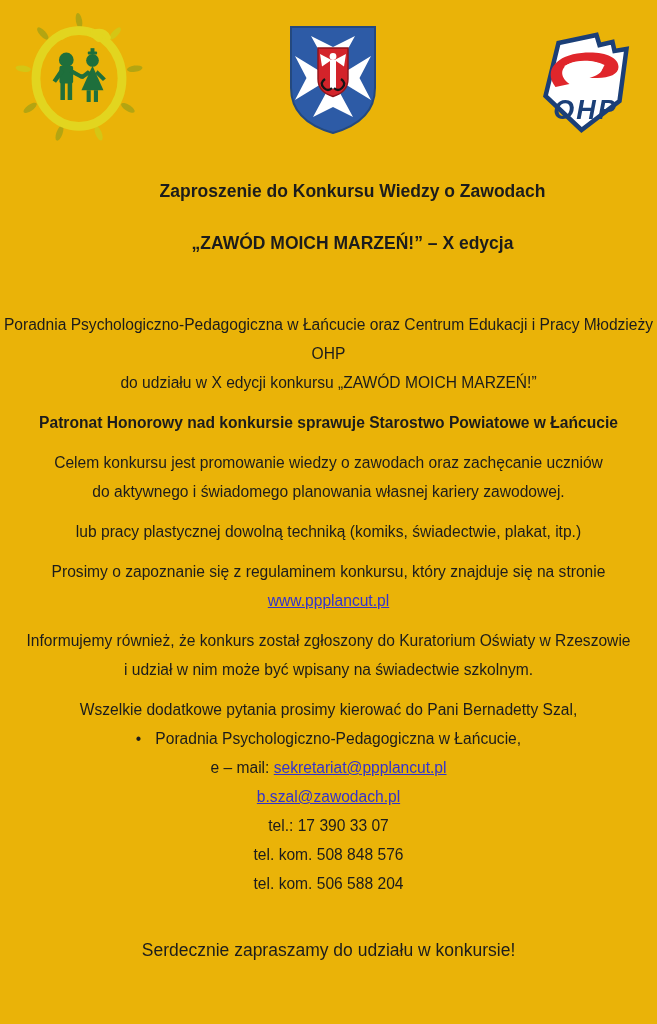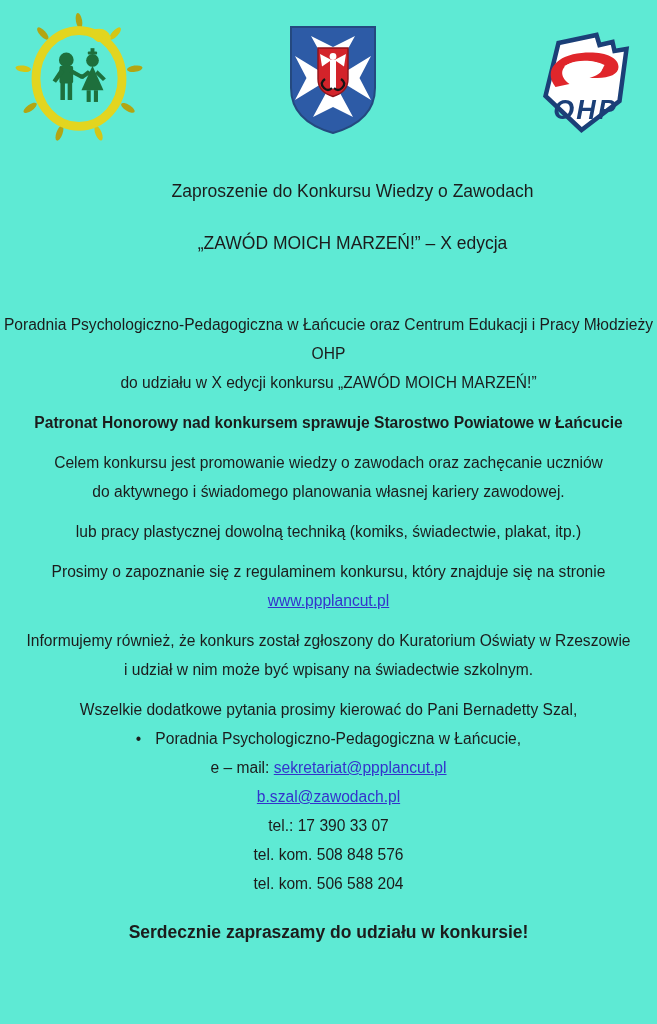--- a/index.html
+++ b/index.html
@@ -1,40 +1,40 @@
 <!DOCTYPE html>
 <html><head>
 <meta charset="utf-8">
 <style>
   html,body{margin:0;padding:0;background:#fff;}
   .page{
-    width:657px;height:1024px;background:#5eead4;overflow:hidden;
+    width:657px;height:1024px;background:#eab308;overflow:hidden;
     font-family:"Liberation Sans",sans-serif;color:#1c1c1c;box-sizing:border-box;
   }
   .logo-row{
     display:flex;justify-content:space-between;align-items:flex-start;
     padding:12px 16px 0 10px;height:140px;box-sizing:border-box;
   }
   .logo-left{width:138px;height:132px;}
   .logo-center{width:94px;height:112px;margin-top:12px;}
   .logo-right{width:124px;height:110px;margin-top:14px;}
   .title1,.title2{
-    text-align:center;font-weight:normal;font-size:17.5px;line-height:26px;margin:0;padding-left:48px;
+    text-align:center;font-weight:bold;font-size:17.5px;line-height:26px;margin:0;padding-left:48px;
   }
   .title1{margin-top:38px;}
   .title2{margin-top:26px;}
   .letter-body{margin-top:54px;text-align:center;font-size:15.6px;}
   .line{line-height:29px;display:block;}
   .para{margin:11px 0 0;}
   .para:first-child{margin-top:8px;}
   .bold{font-weight:bold;}
   .link{color:#3333cc;text-decoration:underline;cursor:pointer;}
   .bullet{display:inline-block;margin-right:14px;}
   .closing{
-    margin-top:20px;font-weight:bold;font-size:17.5px;line-height:28px;
+    margin-top:38px;font-weight:normal;font-size:17.5px;line-height:28px;
   }
 </style>
 </head>
 <body>
 
 <div class="page">
 
   <header class="logo-row">
 
     <svg class="logo-left" viewBox="0 0 140 135" aria-hidden="true">
@@ -106,21 +106,21 @@
   <h2 class="title2">„ZAWÓD MOICH MARZEŃ!” – X edycja</h2>
 
   <main class="letter-body">
 
     <p class="para">
       <span class="line">Poradnia Psychologiczno-Pedagogiczna w Łańcucie oraz Centrum Edukacji i Pracy Młodzieży OHP</span>
       <span class="line">do udziału w X edycji konkursu „ZAWÓD MOICH MARZEŃ!”</span>
     </p>
 
     <p class="para">
-      <span class="line bold">Patronat Honorowy nad konkursem sprawuje  Starostwo Powiatowe w Łańcucie</span>
+      <span class="line bold">Patronat Honorowy nad konkursie sprawuje  Starostwo Powiatowe w Łańcucie</span>
     </p>
 
     <p class="para">
       <span class="line">Celem konkursu jest promowanie wiedzy o zawodach oraz zachęcanie uczniów</span>
       <span class="line">do aktywnego i świadomego planowania własnej kariery zawodowej.</span>
     </p>
 
     <p class="para">
       <span class="line">lub pracy plastycznej dowolną techniką (komiks, świadectwie, plakat, itp.)</span>
     </p>

